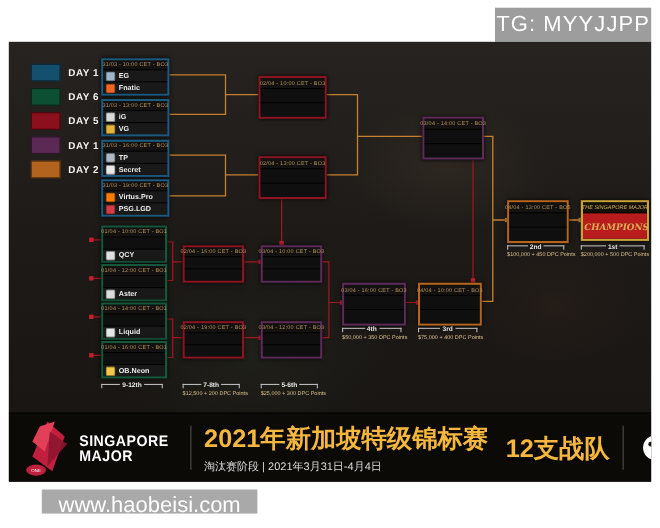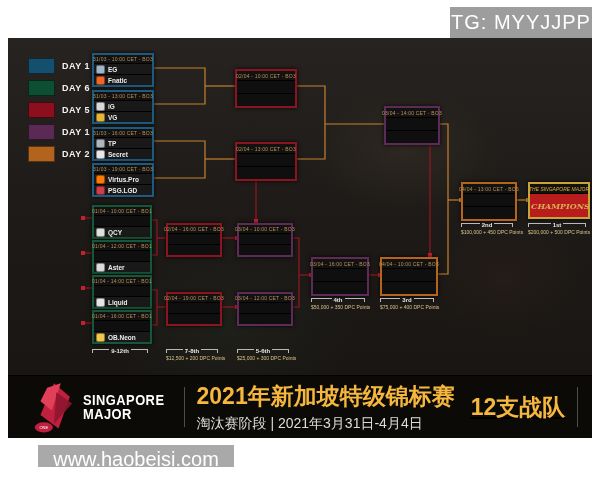--- a/index.html
+++ b/index.html
@@ -49,27 +49,27 @@
   .pbracket{display:flex;align-items:center;gap:2px;height:7px;}
   .pbracket::before,.pbracket::after{content:"";flex:1;height:3px;border-top:1px solid #b9b9b9;}
   .pbracket::before{border-left:1px solid #b9b9b9;}
   .pbracket::after{border-right:1px solid #b9b9b9;}
   .pname{color:#e6e6e6;font-size:6px;font-weight:bold;white-space:nowrap;}
   .pprize{color:#d9c18c;font-size:5px;white-space:nowrap;margin-top:1px;}
   
   .wires{position:absolute;left:0;top:0;pointer-events:none;}
   
   .banner{position:absolute;left:0;bottom:0;width:100%;height:63px;background:rgba(10,8,6,.85);
-          border-top:1px solid rgba(0,0,0,.7);display:flex;align-items:center;padding:0 23px;box-sizing:border-box;}
+          border-top:1px solid rgba(0,0,0,.7);display:flex;align-items:center;padding:0 12px;box-sizing:border-box;}
   .sm-logo{width:46px;height:52px;flex:none;}
   .sm-wordmark{margin-left:6px;color:#fff;font-weight:bold;font-size:14px;line-height:14px;
                letter-spacing:.5px;transform:scaleX(.92);transform-origin:left;}
   .divider{width:1px;height:40px;background:#4d4d4d;margin:0 12px;flex:none;}
   .cn-title{color:#f5b73e;font-size:23px;font-weight:bold;white-space:nowrap;}
-  .cn-sub{color:#ddd;font-size:14px;margin-top:3px;white-space:nowrap;}
+  .cn-sub{color:#ddd;font-size:10px;margin-top:3px;white-space:nowrap;}
   .huya{display:flex;align-items:center;gap:5px;margin-left:4px;}
   .huya-text{color:#fff;font-weight:bold;line-height:11px;}
   .huya-cn{font-size:12px;}
   .huya-url{font-size:9px;letter-spacing:.5px;}
 </style>
 </head>
 <body>
 
 <div class="page">
 

